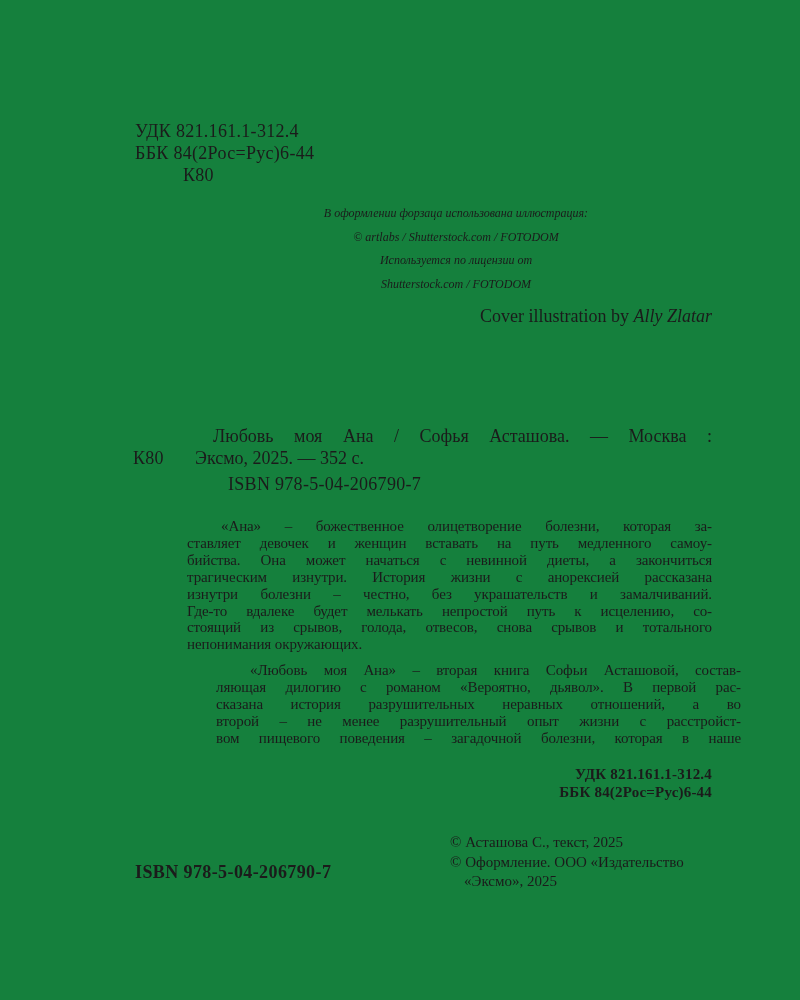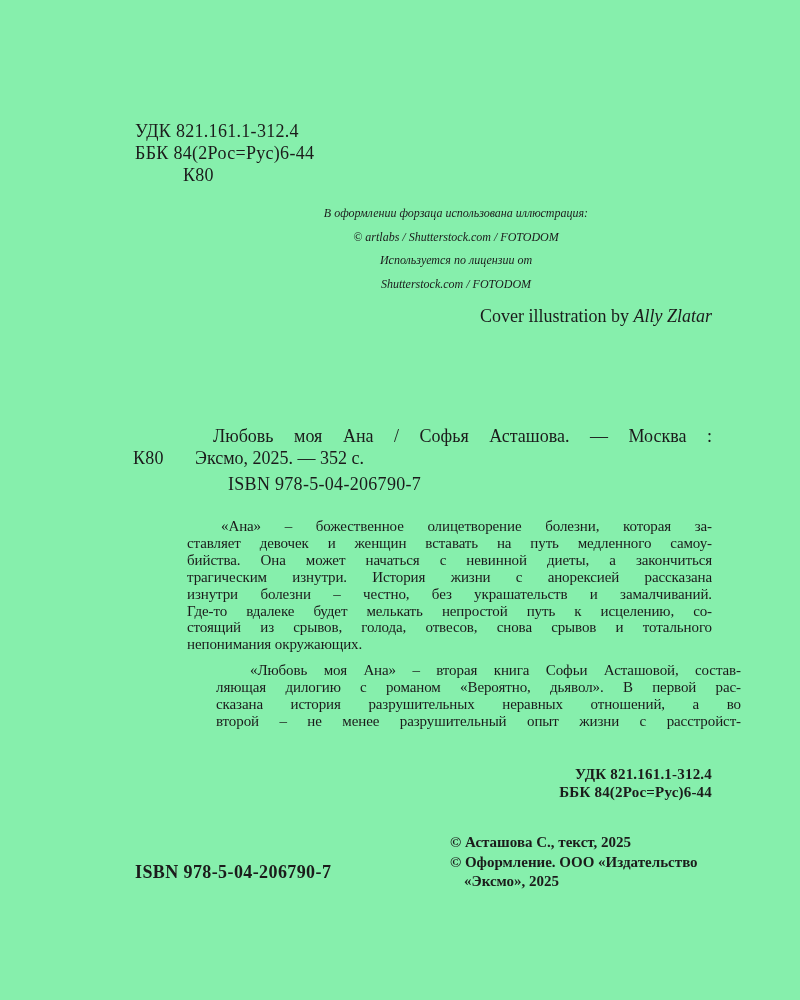--- a/index.html
+++ b/index.html
@@ -1,17 +1,17 @@
 <!DOCTYPE html>
 <html lang="ru"><head>
 <meta charset="utf-8">
 <style>
   html,body{margin:0;padding:0;background:#ffffff;}
   .sheet{
-    position:relative;width:800px;height:1000px;background:#86efac;
+    position:relative;width:800px;height:1000px;background:#15803d;
     font-family:"Liberation Serif","DejaVu Serif",serif;
     color:#1b1b1b;overflow:hidden;
   }
   .block{position:absolute;}
 
   
   #top-codes{left:135px;top:120px;font-size:18px;line-height:22px;letter-spacing:.3px;}
   #top-codes .indent{padding-left:48px;}
 
   
@@ -38,21 +38,21 @@
 
   
   .justify-lines .jline{text-align:justify;text-align-last:justify;}
 
   
   #bottom-codes{left:412px;top:766px;width:300px;text-align:right;
     font-size:15px;line-height:17.5px;font-weight:bold;letter-spacing:.2px;}
 
   
   #copyright-block{left:450px;top:833px;width:290px;font-size:15px;
-    line-height:19.5px;font-weight:bold;}
+    line-height:19.5px;font-weight:normal;}
   #copyright-block div:last-child{padding-left:14px;}
   #footer-isbn{left:135px;top:862px;font-size:18px;font-weight:bold;letter-spacing:.4px;}
 </style>
 </head>
 <body>
 
 <div class="sheet">
 
   <div class="block" id="top-codes">
     <div>УДК 821.161.1-312.4</div>
@@ -90,20 +90,21 @@
       <div class="jline">Где-то вдалеке будет мелькать непростой путь к исцелению, со-</div>
       <div class="jline">стоящий из срывов, голода, отвесов, снова срывов и тотального</div>
       <div>непонимания окружающих.</div>
     </div>
 
   <div class="block annot justify-lines" id="annotation-2">
       <div class="jline">«Любовь моя Ана» – вторая книга Софьи Асташовой, состав-</div>
       <div class="jline">ляющая дилогию с романом «Вероятно, дьявол». В первой рас-</div>
       <div class="jline">сказана история разрушительных неравных отношений, а во</div>
       <div class="jline">второй – не менее разрушительный опыт жизни с расстройст-</div>
+      <div class="jline">вом пищевого поведения – загадочной болезни, которая в наше</div>
     </div>
 
   <div class="block" id="bottom-codes">
     <div>УДК 821.161.1-312.4</div>
     <div>ББК 84(2Рос=Рус)6-44</div>
   </div>
 
   <div class="block" id="copyright-block">
       <div>© Асташова С., текст, 2025</div>
       <div>© Оформление. ООО «Издательство</div>

